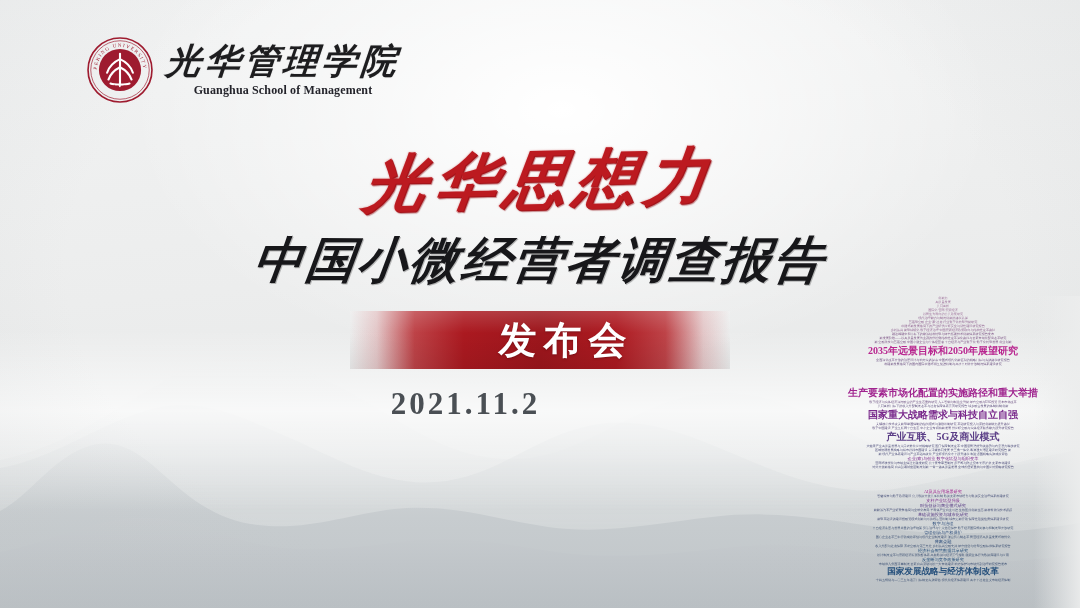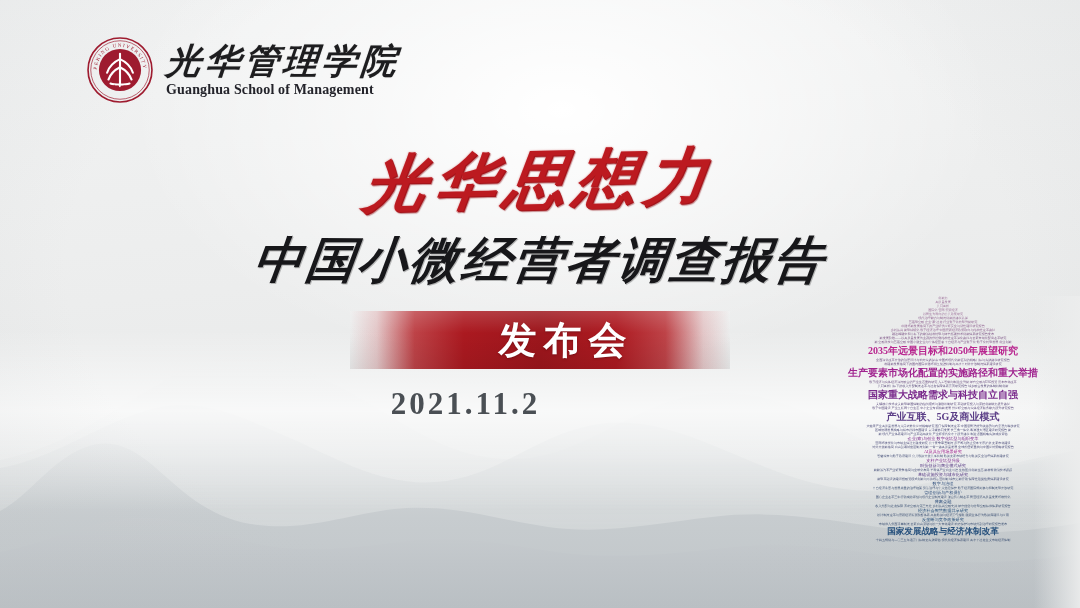--- a/index.html
+++ b/index.html
@@ -52,22 +52,22 @@
     font-family:"Liberation Serif", serif;
     font-size:35px; line-height:1.02; color:#1d1d1f;
     font-weight:700; font-style:italic;
     letter-spacing:4px;
     text-shadow:0 0 1px rgba(0,0,0,.35);
     white-space:nowrap;
     transform:skewX(-5deg);
   }
   #logo-en {
     font-family:"Liberation Serif", serif;
-    font-size:14px; color:#23232a; font-weight:700;
-    letter-spacing:.15px; margin-top:3px; white-space:nowrap;
+    font-size:12px; color:#23232a; font-weight:700;
+    letter-spacing:.15px; margin-top:3px; white-space:nowrap;text-align:center;
   }
 
   
   #brand-calligraphy {
     position:absolute; left:0; top:138px; width:1080px;
     text-align:center; pointer-events:none;
   }
   #brand-calligraphy .cn {
     display:inline-block;
     font-family:"Liberation Serif", serif;
@@ -157,21 +157,21 @@
   .wc-xl  { font-size:8.6px; font-weight:700; }
   .wc-tone0 { color:#9d6f9a; }
   .wc-tone1 { color:#8e5f8f; }
   .wc-tone2 { color:#7d5486; }
   .wc-tone3 { color:#6b4f80; }
   .wc-tone4 { color:#5b4c7d; }
   .wc-tone5 { color:#4d4d7b; }
   .wc-tone6 { color:#454f78; }
   .wc-tone7 { color:#3d5174; }
   .wc-hi0 { color:#b8258f; }
-  .wc-hi1 { color:#a0248f; }
+  .wc-hi1 { color:#a0248f;margin-top:20px; }
   .wc-hi2 { color:#7a2a8c; }
   .wc-hi3 { color:#5a3d86; }
   .wc-hi4 { color:#2f4f7d; }
   .wc-hi5 { color:#26507c; }
   #wc-fade-r {
     position:absolute; right:0; top:0; width:46px; height:312px;
     background:linear-gradient(90deg, rgba(236,237,237,0) 0%, rgba(236,237,237,.92) 100%);
   }
 </style>
 </head>

